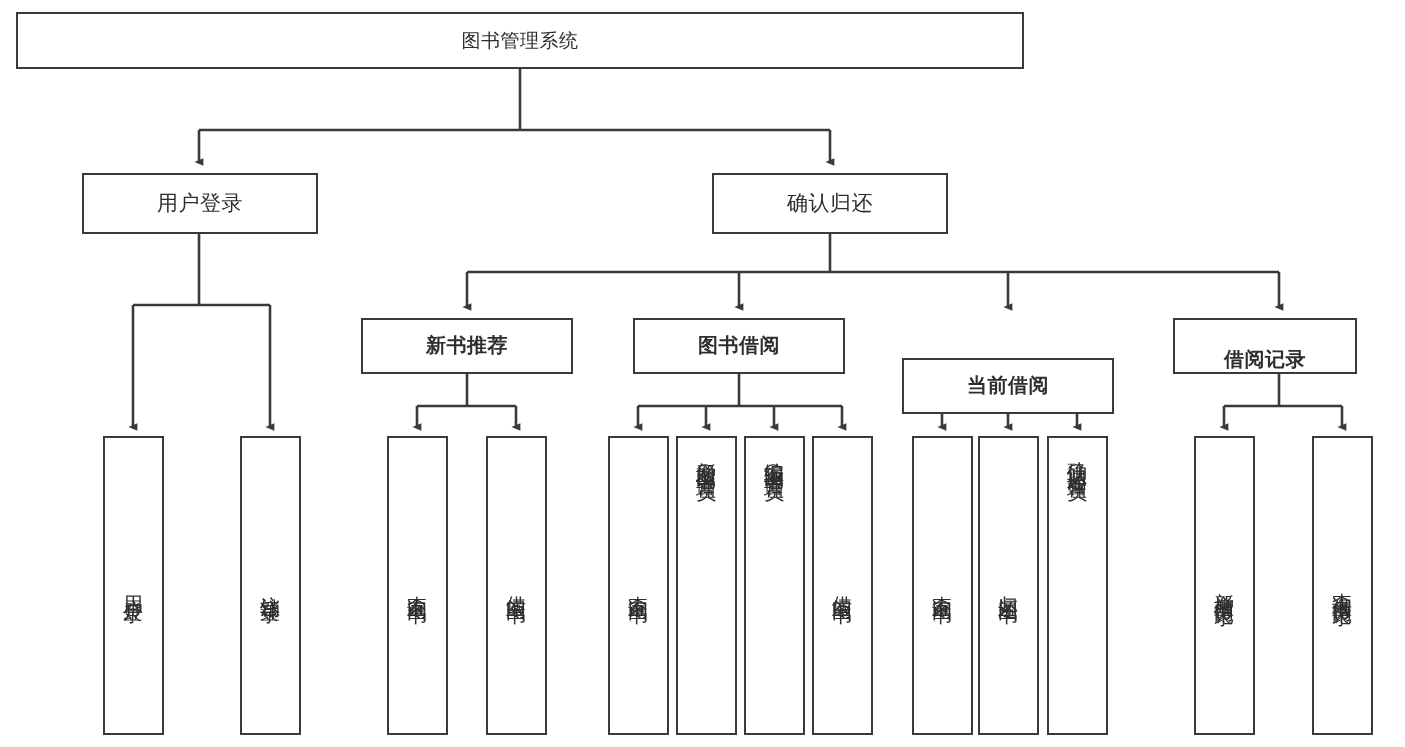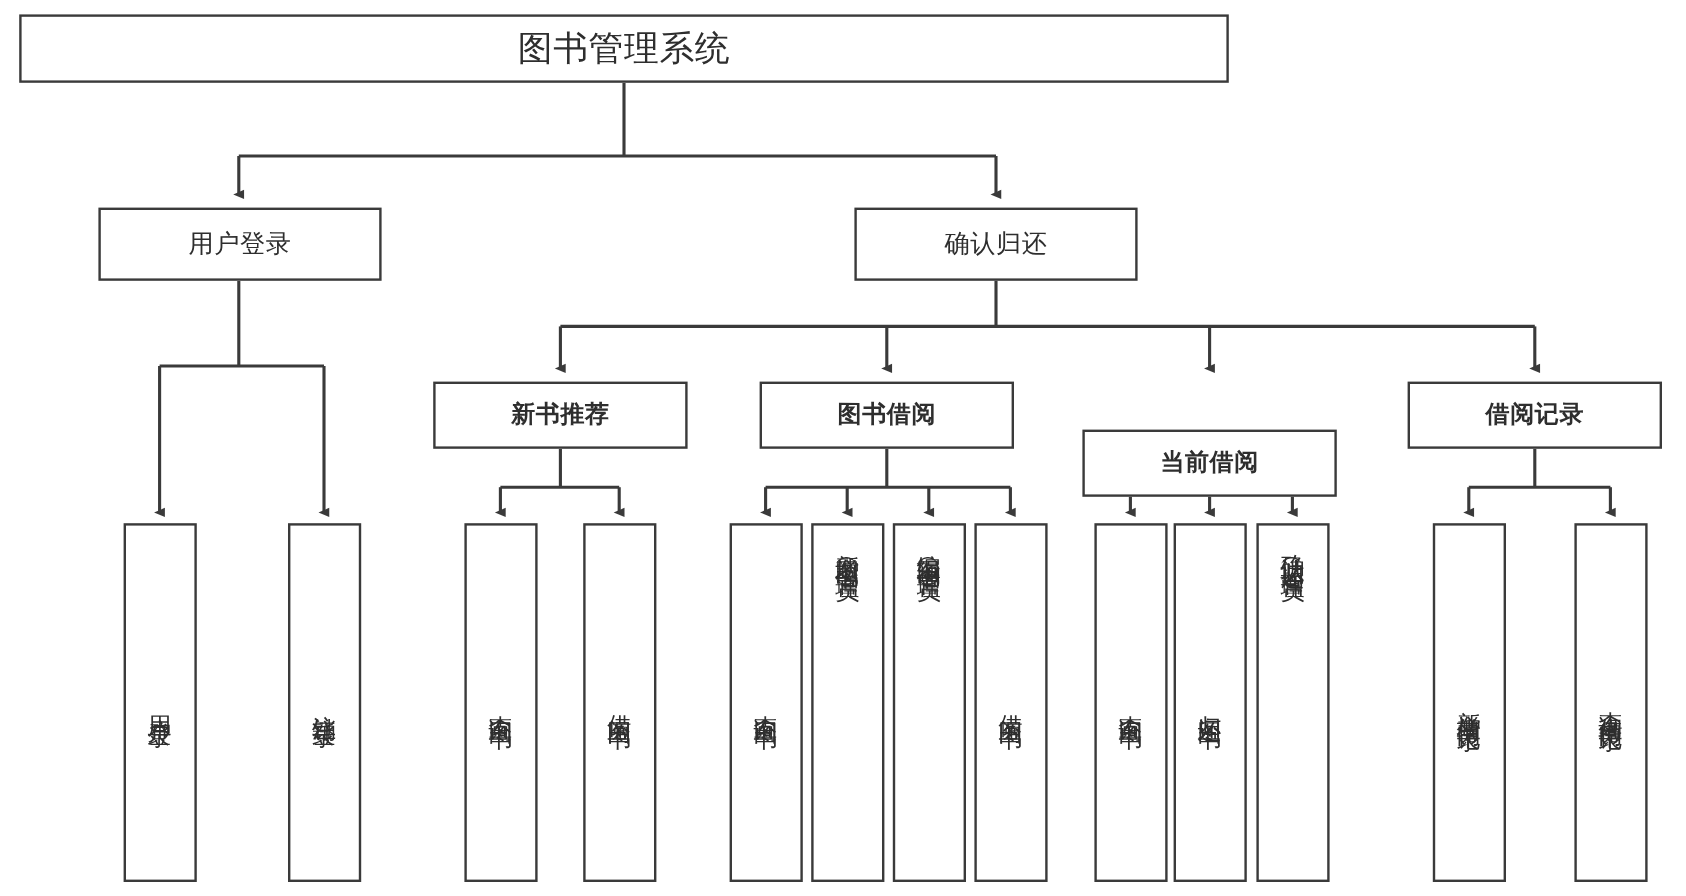--- a/index.html
+++ b/index.html
@@ -33,21 +33,21 @@
     border: 2.5px solid #3a3a3a;
     display: flex;
     align-items: center;
     justify-content: center;
     color: #2e2e2e;
     line-height: 1.18;
     text-align: center;
     letter-spacing: 0.5px;
   }
   .node.root {
-    font-size: 29px;
+    font-size: 19px;
     text-align: center;
   }
   .node.level1 {
     font-size: 21px;
   }
   .node.level2 {
     font-size: 20px;
     font-weight: bold;
   }
   
@@ -145,21 +145,21 @@
 
   <div class="node level2" style="left:361px; top:318px; width:212px; height:56px;">
     <span>新书推荐</span>
   </div>
   <div class="node level2" style="left:633px; top:318px; width:212px; height:56px;">
     <span>图书借阅</span>
   </div>
   <div class="node level2" style="left:902px; top:318px; width:212px; height:56px;margin-top:40px;">
     <span>当前借阅</span>
   </div>
-  <div class="node level2" style="left:1173px; top:318px; width:212px; height:56px;">
+  <div class="node level2" style="left:1173px; top:318px; width:184px; height:56px;align-items:flex-end;">
     <span>借阅记录</span>
   </div>
 
   <div class="node leaf center" style="left:103px; top:436px; width:61px; height:299px;">
     <span class="vtext">用户登录</span>
   </div>
   <div class="node leaf center" style="left:240px; top:436px; width:61px; height:299px;">
     <span class="vtext">注销登录</span>
   </div>
 

